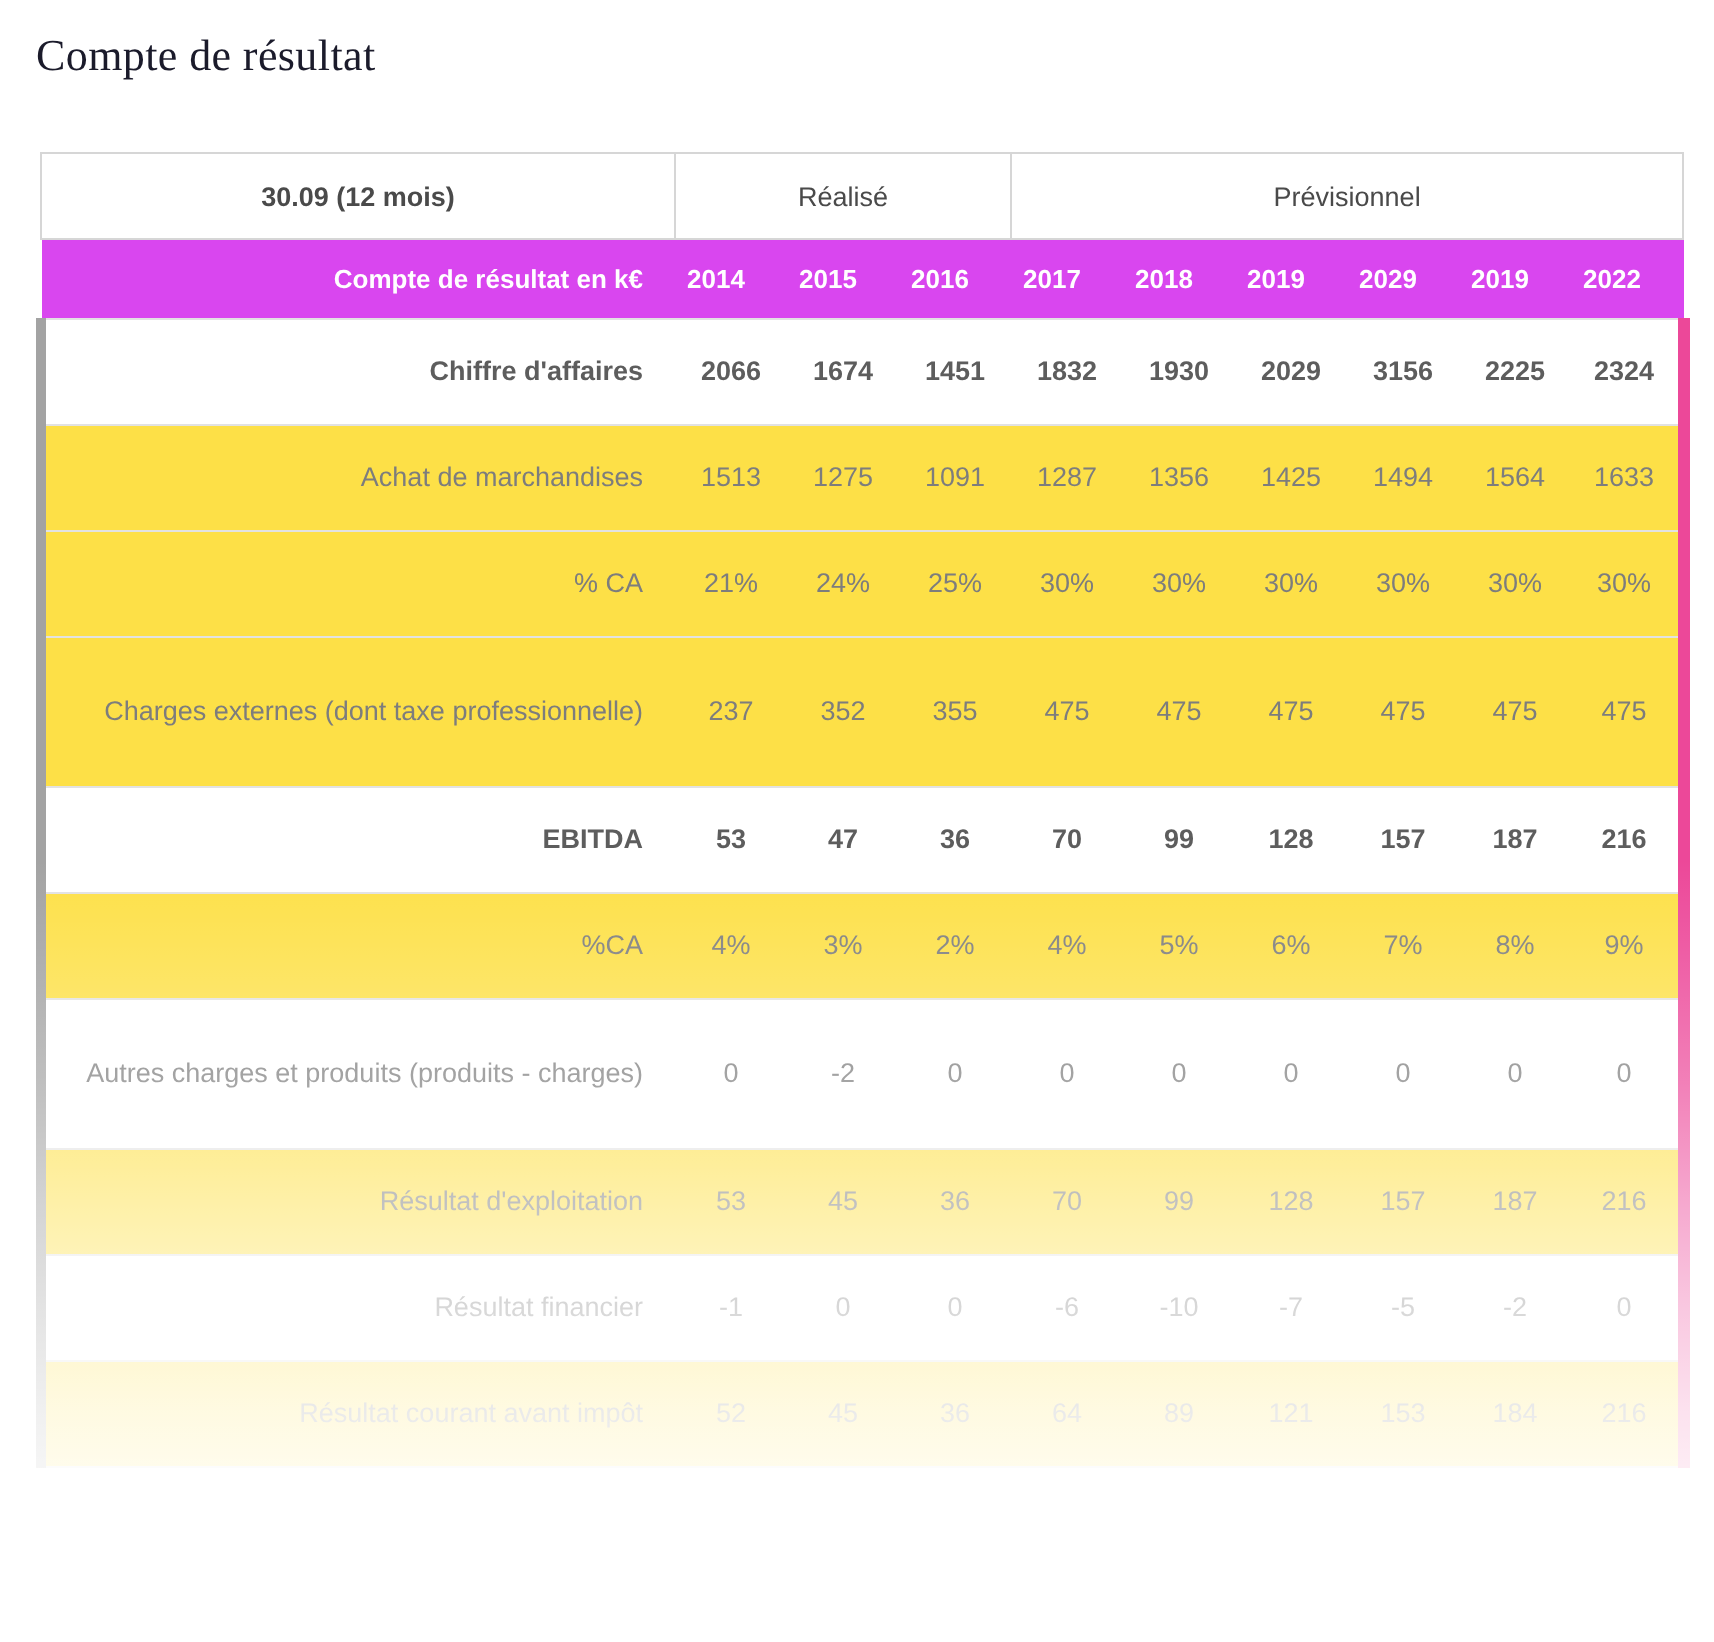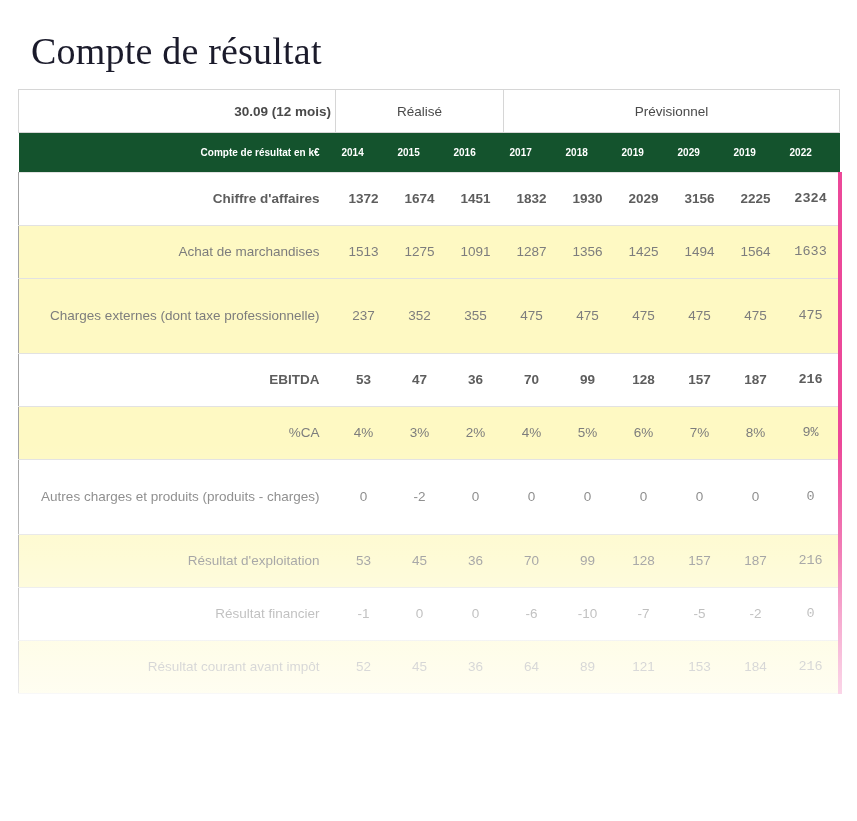--- a/index.html
+++ b/index.html
@@ -17,24 +17,24 @@
 
   #page {
     position: relative;
     width: 857px;
     height: 821px;
     box-sizing: border-box;
   }
 
   #page-title {
     font-family: "Liberation Serif", serif;
-    font-size: 38px;
+    font-size: 22px;
     font-weight: 400;
     color: #1b1b2b;
-    margin: 13px;
+    margin: 0;
     padding: 14px 0 0 18px;
     letter-spacing: 0.2px;
     line-height: 1.3;
   }
 
   
   .table-wrap {
     position: absolute;
     left: 18px;
     top: 76px;
@@ -57,30 +57,30 @@
     background: #ffffff;
     border: 1px solid #d6d6d6;
     color: #4a4a4a;
     font-weight: bold;
     font-size: 13.5px;
     text-align: center;
     height: 42px;
     padding: 0 4px;
     vertical-align: middle;
   }
-  tr.group-head td.g-period { font-weight: bold; text-align: right; }
+  tr.group-head td.g-period { font-weight: bold; }
   tr.group-head td.g-realise,
   tr.group-head td.g-prev { font-weight: normal; }
 
   
   tr.year-head td {
-    background: #14532d;
+    background: #d946ef;
     color: #ffffff;
     font-weight: bold;
-    font-size: 10px;
+    font-size: 13px;
     height: 39px;
     padding: 0 6px;
     vertical-align: middle;
     border: none;
   }
   tr.year-head td.y-label {
     text-align: right;
     padding-right: 16px;
   }
   tr.year-head td.y-year {
@@ -99,37 +99,37 @@
     line-height: 1.35;
   }
   tbody tr td.lbl {
     text-align: right;
     padding-right: 16px;
   }
   tbody tr td.val {
     text-align: center;
   }
   tbody tr.alt td {
-    background: #fef9c3;
+    background: #fde047;
     margin-left: 24px;
   }
   tbody tr.plain td {
     background: #ffffff;
   }
   tbody tr.em td {
     font-weight: bold;
     color: #5d5d5d;
   }
   tbody tr.tall td {
     height: 62px;
   }
 
   
-  tbody tr td:first-child { border-left: 1px solid #a3a3a3; }
-  tbody tr td:last-child  { border-right: 4px solid #ec4899; font-family: Liberation Mono, monospace; }
+  tbody tr td:first-child { border-left: 5px solid #a3a3a3; }
+  tbody tr td:last-child  { border-right: 6px solid #ec4899; }
 
   
   #fade-overlay {
     position: absolute;
     left: 0;
     top: 430px;
     width: 857px;
     height: 391px;
     pointer-events: none;
     background: linear-gradient(to bottom,
@@ -182,41 +182,53 @@
           <td class="y-year">2019</td>
           <td class="y-year">2029</td>
           <td class="y-year">2019</td>
           <td class="y-year">2022</td>
         </tr>
       </thead>
 
       <tbody id="pnl-body">
           <tr class="plain em">
             <td class="lbl">Chiffre d'affaires</td>
-            <td class="val">1372</td>
+            <td class="val">2066</td>
             <td class="val">1674</td>
             <td class="val">1451</td>
             <td class="val">1832</td>
             <td class="val">1930</td>
             <td class="val">2029</td>
             <td class="val">3156</td>
             <td class="val">2225</td>
             <td class="val">2324</td>
           </tr>
           <tr class="alt">
             <td class="lbl">Achat de marchandises</td>
             <td class="val">1513</td>
             <td class="val">1275</td>
             <td class="val">1091</td>
             <td class="val">1287</td>
             <td class="val">1356</td>
             <td class="val">1425</td>
             <td class="val">1494</td>
             <td class="val">1564</td>
             <td class="val">1633</td>
+          </tr>
+          <tr class="alt">
+            <td class="lbl">% CA</td>
+            <td class="val">21%</td>
+            <td class="val">24%</td>
+            <td class="val">25%</td>
+            <td class="val">30%</td>
+            <td class="val">30%</td>
+            <td class="val">30%</td>
+            <td class="val">30%</td>
+            <td class="val">30%</td>
+            <td class="val">30%</td>
           </tr>
           <tr class="alt tall">
             <td class="lbl">Charges externes (dont taxe professionnelle)</td>
             <td class="val">237</td>
             <td class="val">352</td>
             <td class="val">355</td>
             <td class="val">475</td>
             <td class="val">475</td>
             <td class="val">475</td>
             <td class="val">475</td>

